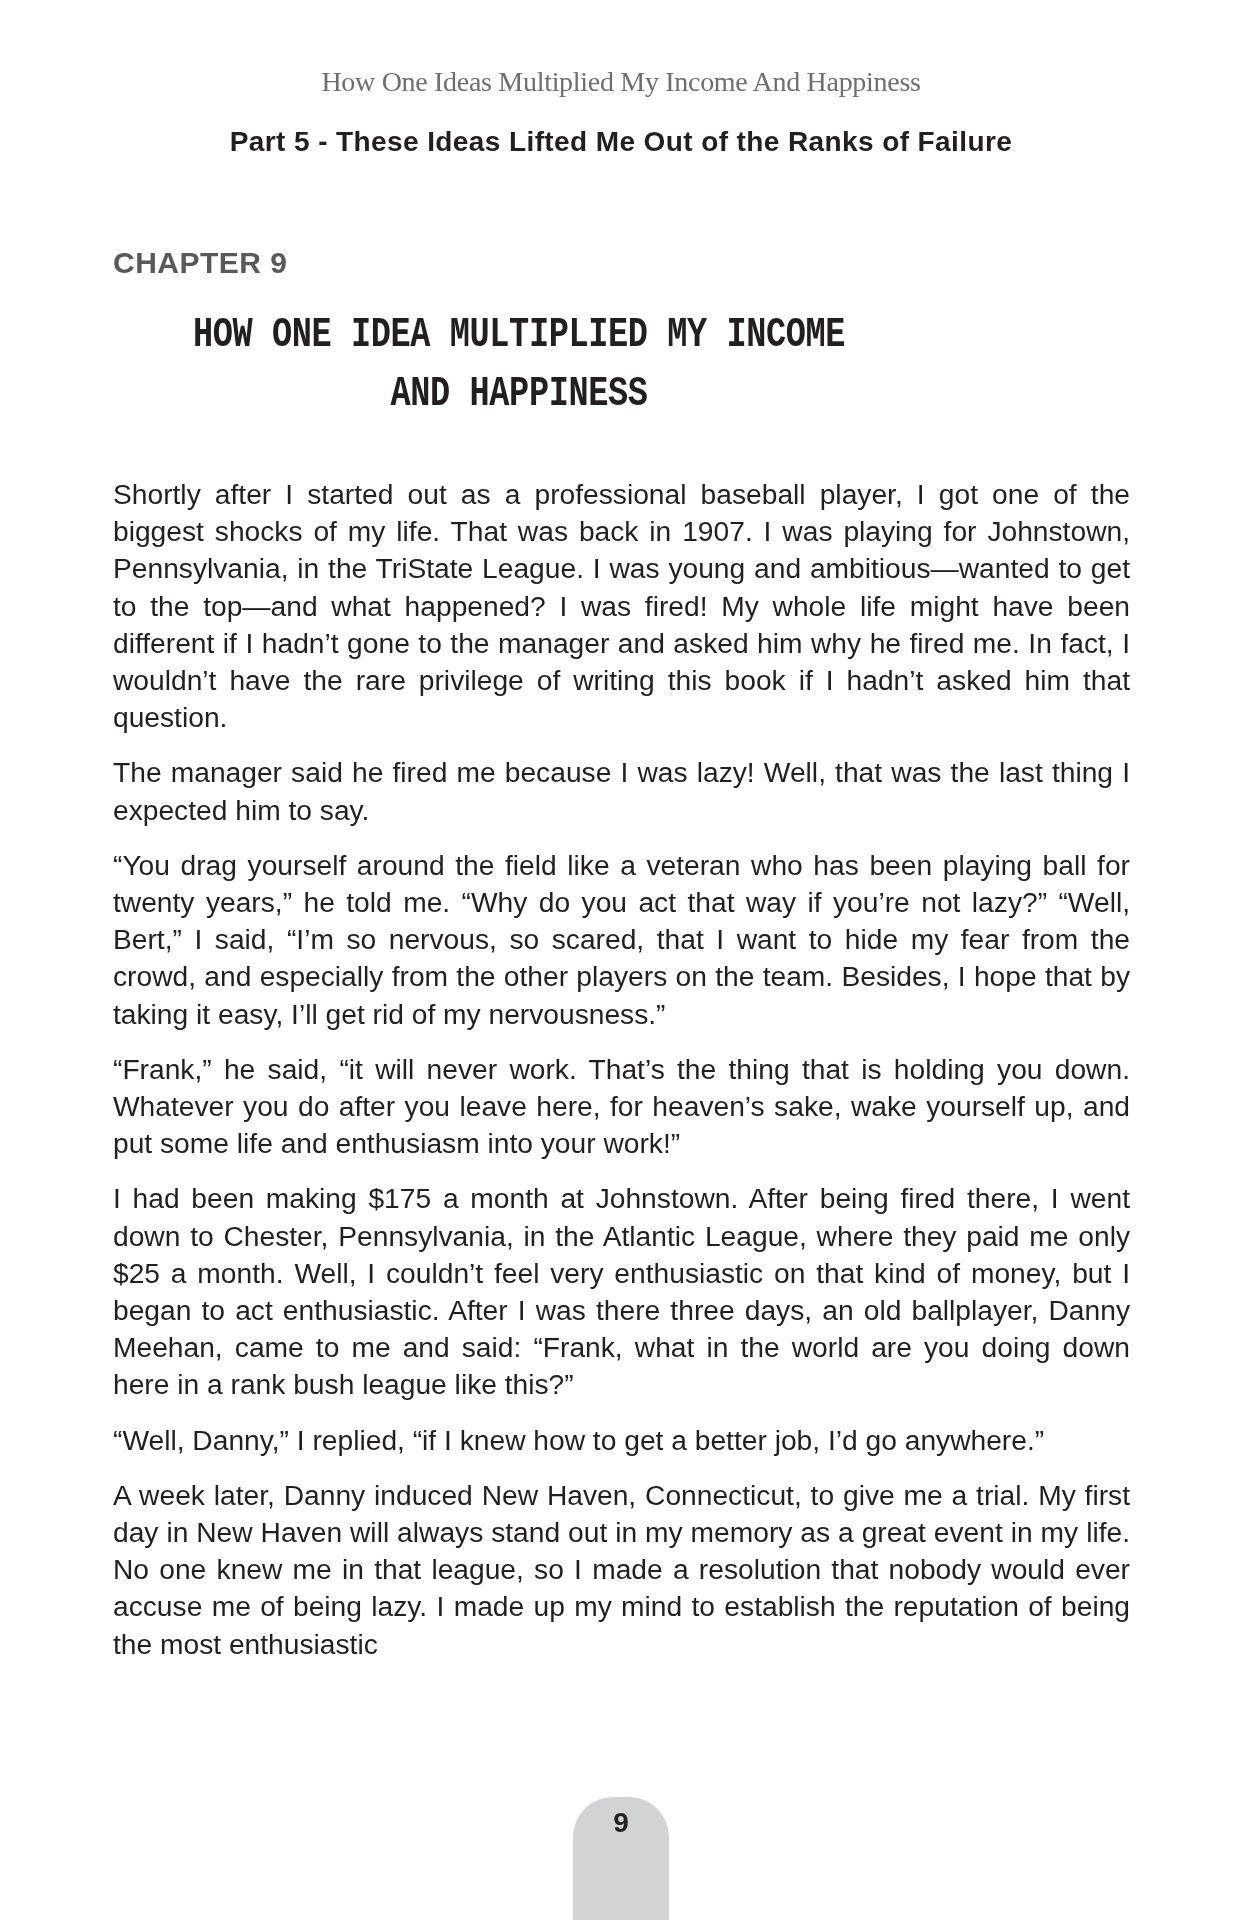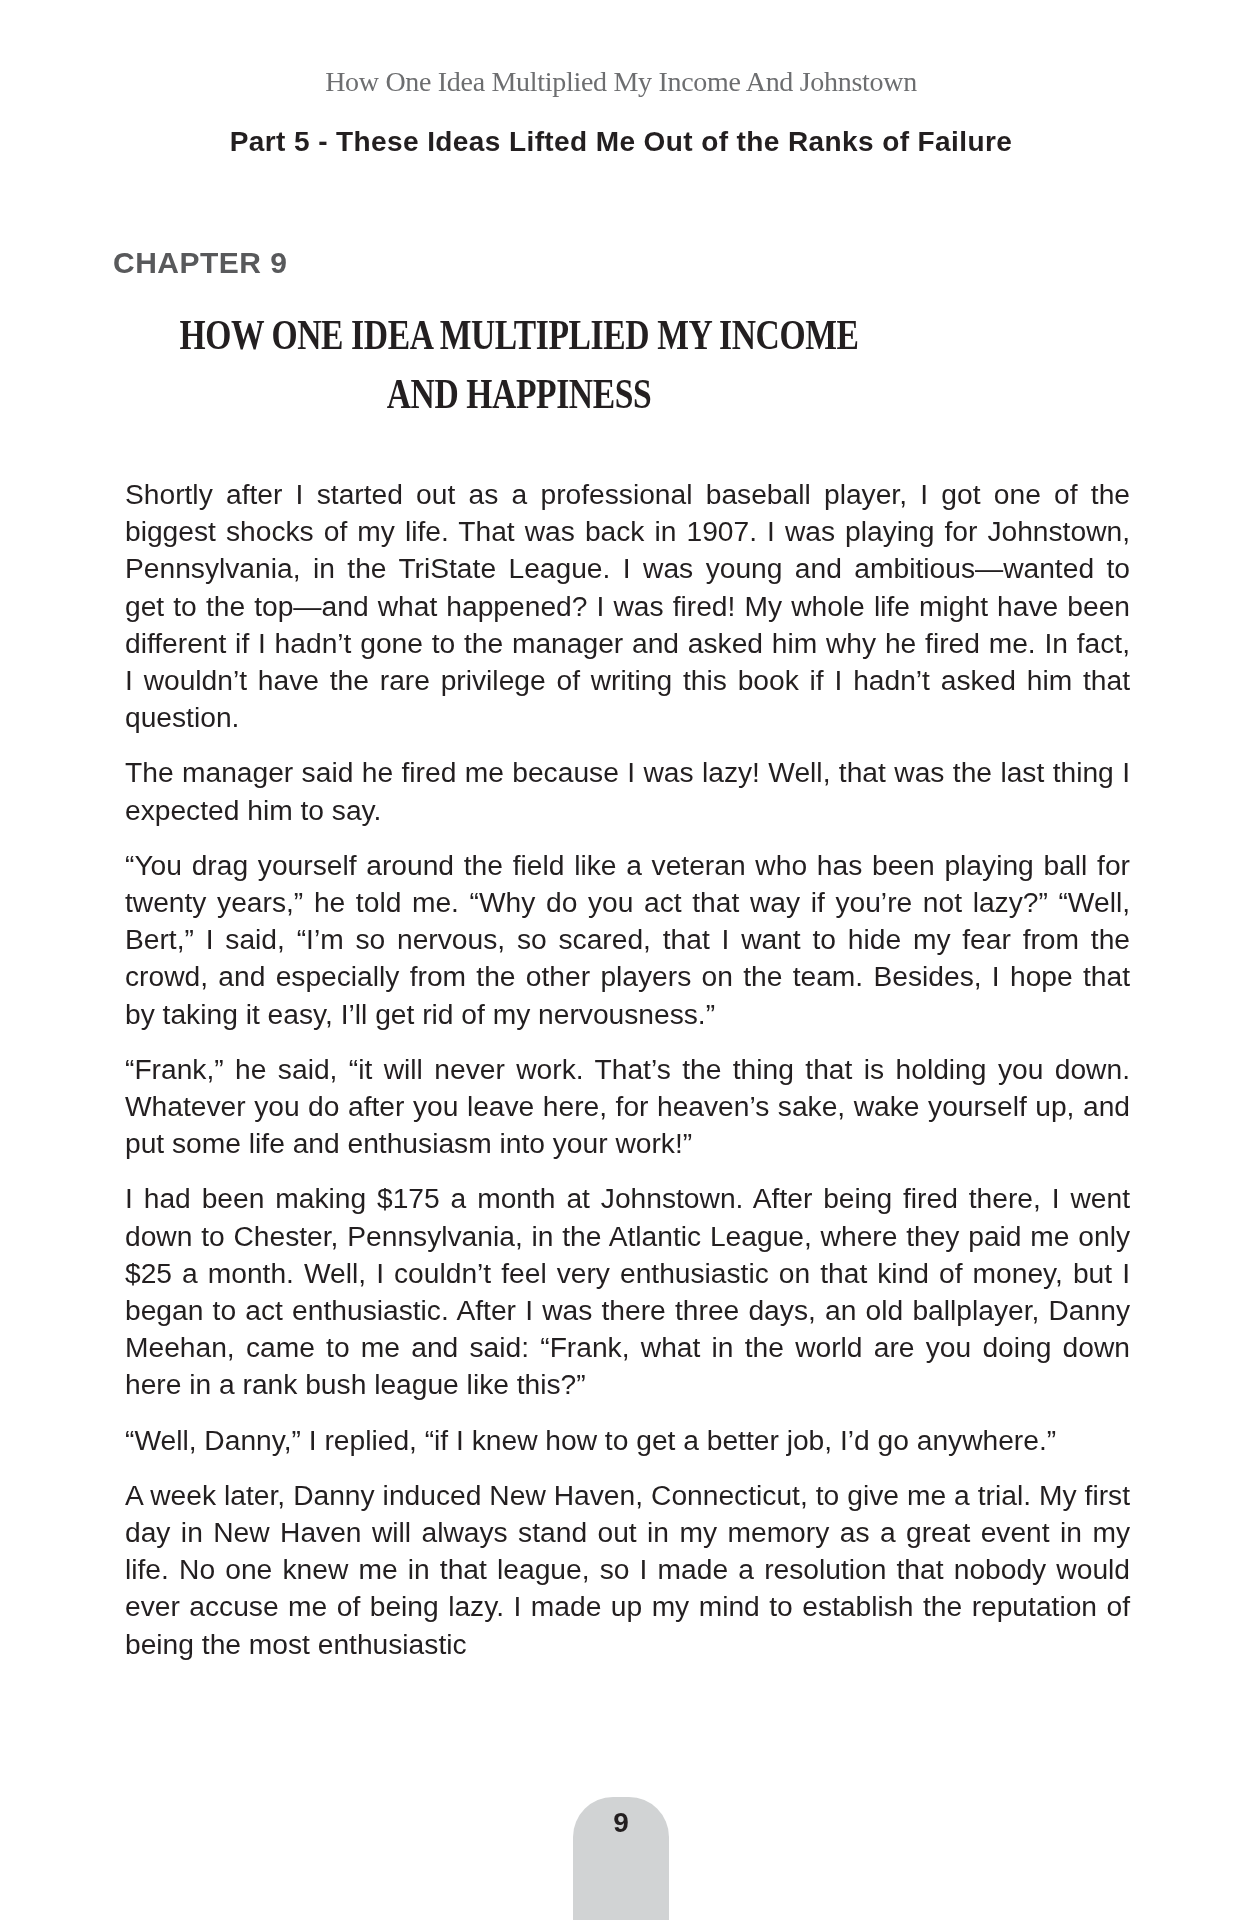--- a/index.html
+++ b/index.html
@@ -21,49 +21,49 @@
   }
   .chapter-label {
     position: absolute; left: 113px; top: 246px;
     font-family: "Liberation Sans", sans-serif;
     font-weight: bold; font-size: 30px; color: #58595b;
     letter-spacing: 0.5px;
   }
   .chapter-title {
     position: absolute; left: 0; width: 1038px; top: 306px;
     text-align: center;
-    font-family: Liberation Serif, serif;
+    font-family: Liberation Mono, monospace;
     font-weight: bold; font-size: 42px; line-height: 59px; color: #231f20;
   }
   .chapter-title .line { display: block; transform: scaleX(0.8); transform-origin: center; letter-spacing: -0.5px; }
 
   .body-text {
     position: absolute; left: 113px; width: 1017px; top: 476px;
     font-family: "Liberation Sans", sans-serif;
     font-size: 28.2px; line-height: 37.2px; color: #231f20;
     text-align: justify;
   }
-  .body-text p { margin: 0 0 18px 12px; }
+  .body-text p { margin: 0 0 18px 0; }
 
   .page-tab {
     position: absolute; left: 573px; top: 1797px; width: 96px; height: 140px;
     background: #d1d3d4; border-radius: 40px 40px 0 0;
   }
   .page-number {
     position: absolute; left: 0; width: 96px; top: 10px;
     text-align: center;
     font-family: "Liberation Sans", sans-serif;
     font-weight: bold; font-size: 28px; color: #231f20;
   }
 </style>
 </head>
 <body>
 
 <div class="page">
-  <div class="running-header">How One Idea Multiplied My Income And Johnstown</div>
+  <div class="running-header">How One Ideas Multiplied My Income And Happiness</div>
   <div class="part-title">Part 5 - These Ideas Lifted Me Out of the Ranks of Failure</div>
   <div class="chapter-label">CHAPTER 9</div>
   <div class="chapter-title">
     <span class="line">HOW ONE IDEA MULTIPLIED MY INCOME</span>
     <span class="line">AND HAPPINESS</span>
   </div>
 
   <div class="body-text">
     <p>Shortly after I started out as a professional baseball player, I got one of the biggest shocks of my life. That was back in 1907. I was playing for Johnstown, Pennsylvania, in the TriState League. I was young and ambitious—wanted to get to the top—and what happened? I was fired! My whole life might have been different if I hadn’t gone to the manager and asked him why he fired me. In fact, I wouldn’t have the rare privilege of writing this book if I hadn’t asked him that question.</p>
     <p>The manager said he fired me because I was lazy! Well, that was the last thing I expected him to say.</p>

